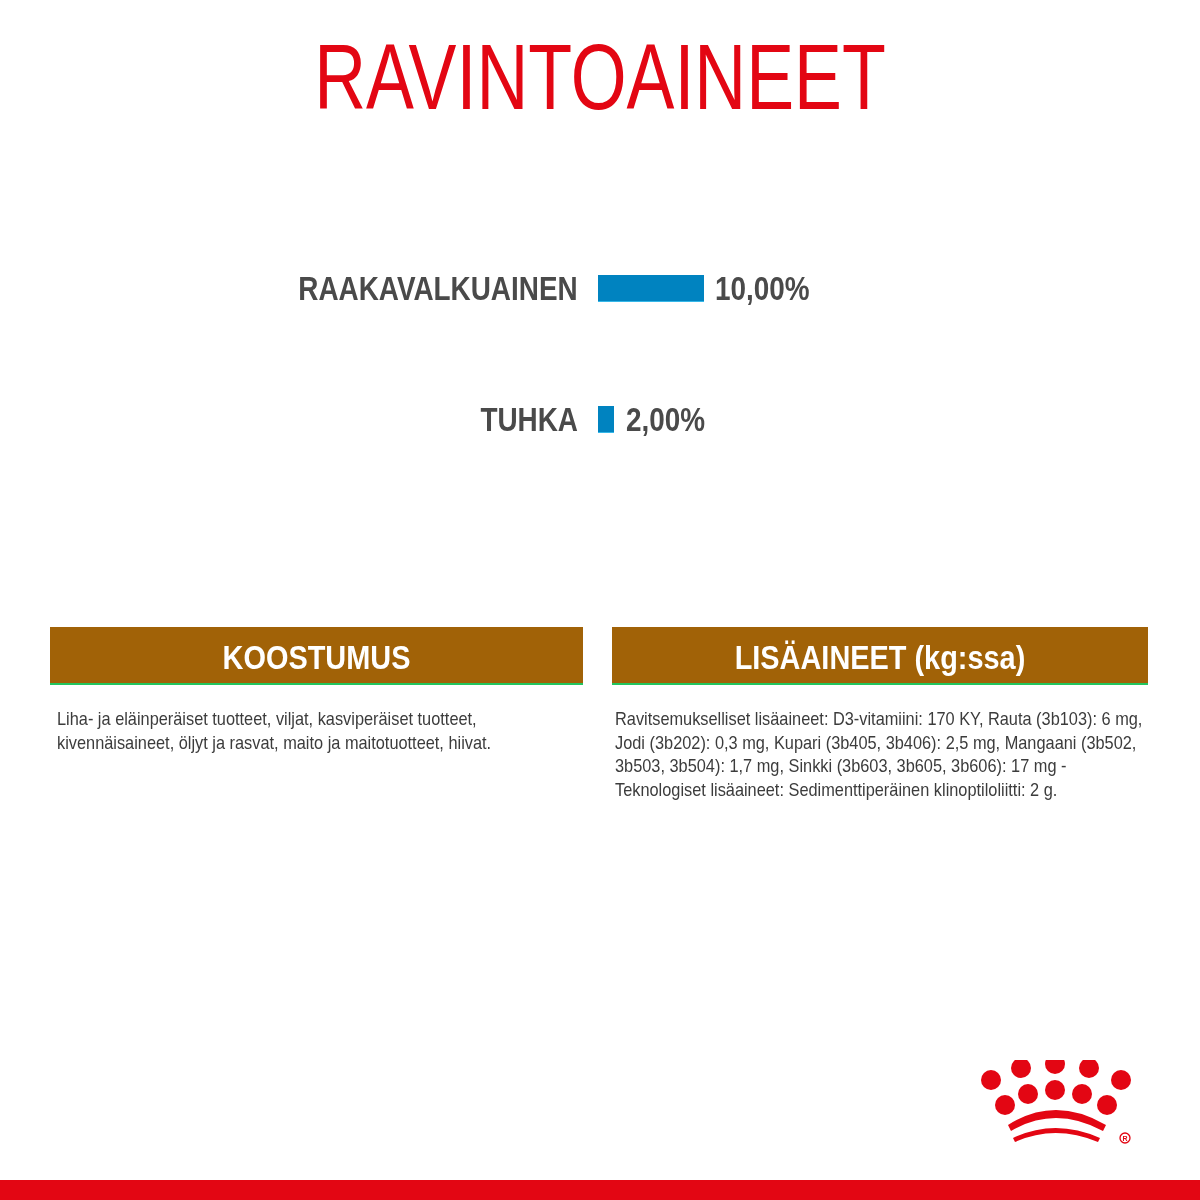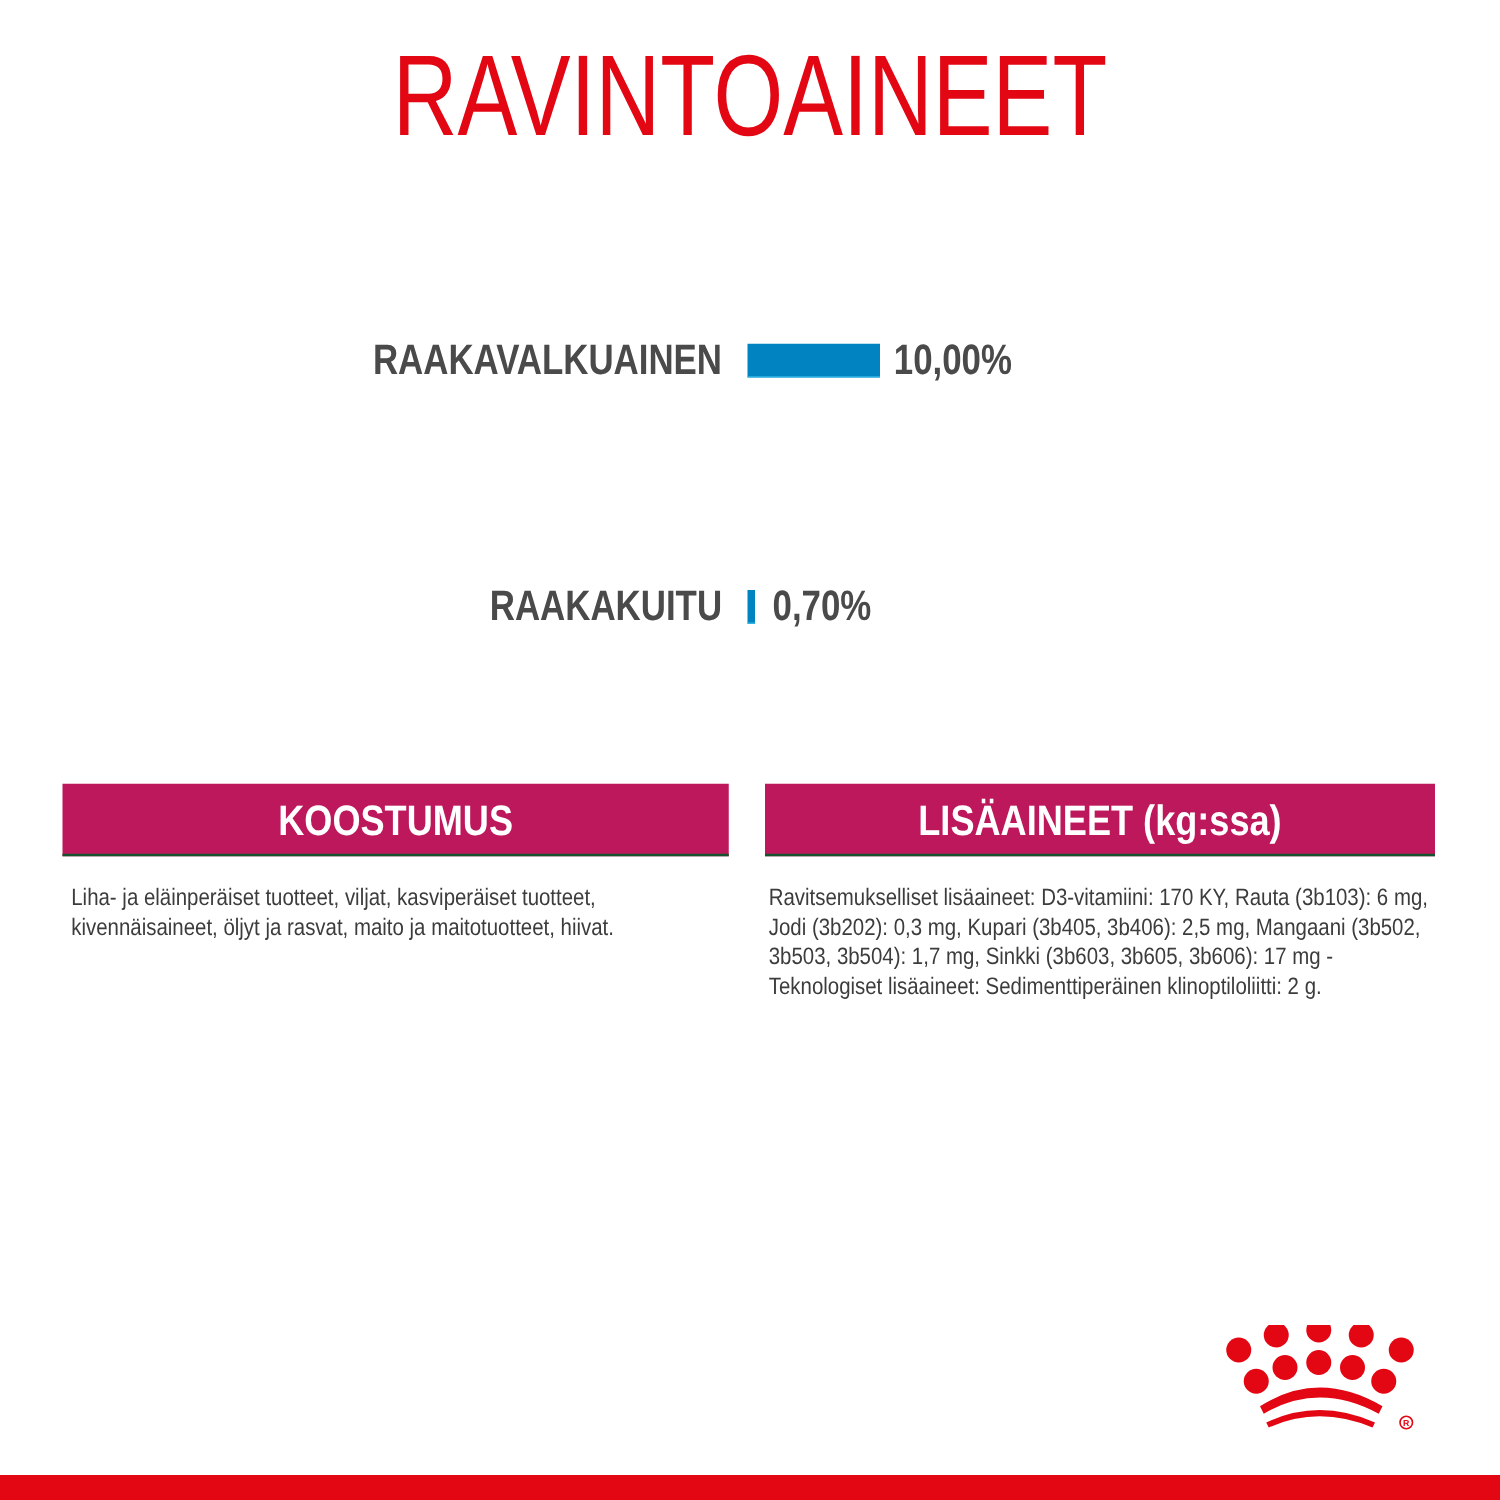--- a/index.html
+++ b/index.html
@@ -74,22 +74,22 @@
       font-weight: bold;
       font-size: 34px;
       white-space: nowrap;
       transform: scaleX(0.82);
       transform-origin: left center;
     }
     .section-header {
       position: absolute;
       top: 627px;
       height: 58px;
-      background: #be185d;
-      border-bottom: 2px solid #14532d;
+      background: #a16207;
+      border-bottom: 2px solid #22c55e;
       color: #ffffff;
       font-family: "Liberation Sans", sans-serif;
       font-weight: bold;
       font-size: 34px;
       line-height: 60px;
       text-align: center;
       box-sizing: border-box;
     }
     .section-header span {
       display: inline-block;
@@ -125,24 +125,24 @@
 <body>
 
 <div class="title">RAVINTOAINEET</div>
 
 <div class="chart">
   <div class="row" style="top:268px;">
     <div class="row-label">RAAKAVALKUAINEN</div>
     <div class="bar" style="width:106px;"></div>
     <div class="row-value" style="left:715px;">10,00%</div>
   </div>
-  <div class="row" style="top:465px;">
-    <div class="row-label">RAAKAKUITU</div>
-    <div class="bar" style="width:6px;"></div>
-    <div class="row-value" style="left:618px;">0,70%</div>
+  <div class="row" style="top:399px;">
+    <div class="row-label">TUHKA</div>
+    <div class="bar" style="width:16px;"></div>
+    <div class="row-value" style="left:626px;">2,00%</div>
   </div>
 </div>
 
 <div class="section-header" style="left:50px; width:533px;">
   <span>KOOSTUMUS</span>
 </div>
 <div class="section-text" style="left:57px; width:600px;">Liha- ja eläinperäiset tuotteet, viljat, kasviperäiset tuotteet, kivennäisaineet, öljyt ja rasvat, maito ja maitotuotteet, hiivat.</div>
 
 <div class="section-header" style="left:612px; width:536px;text-align:center;">
   <span>LISÄAINEET (kg:ssa)</span>

